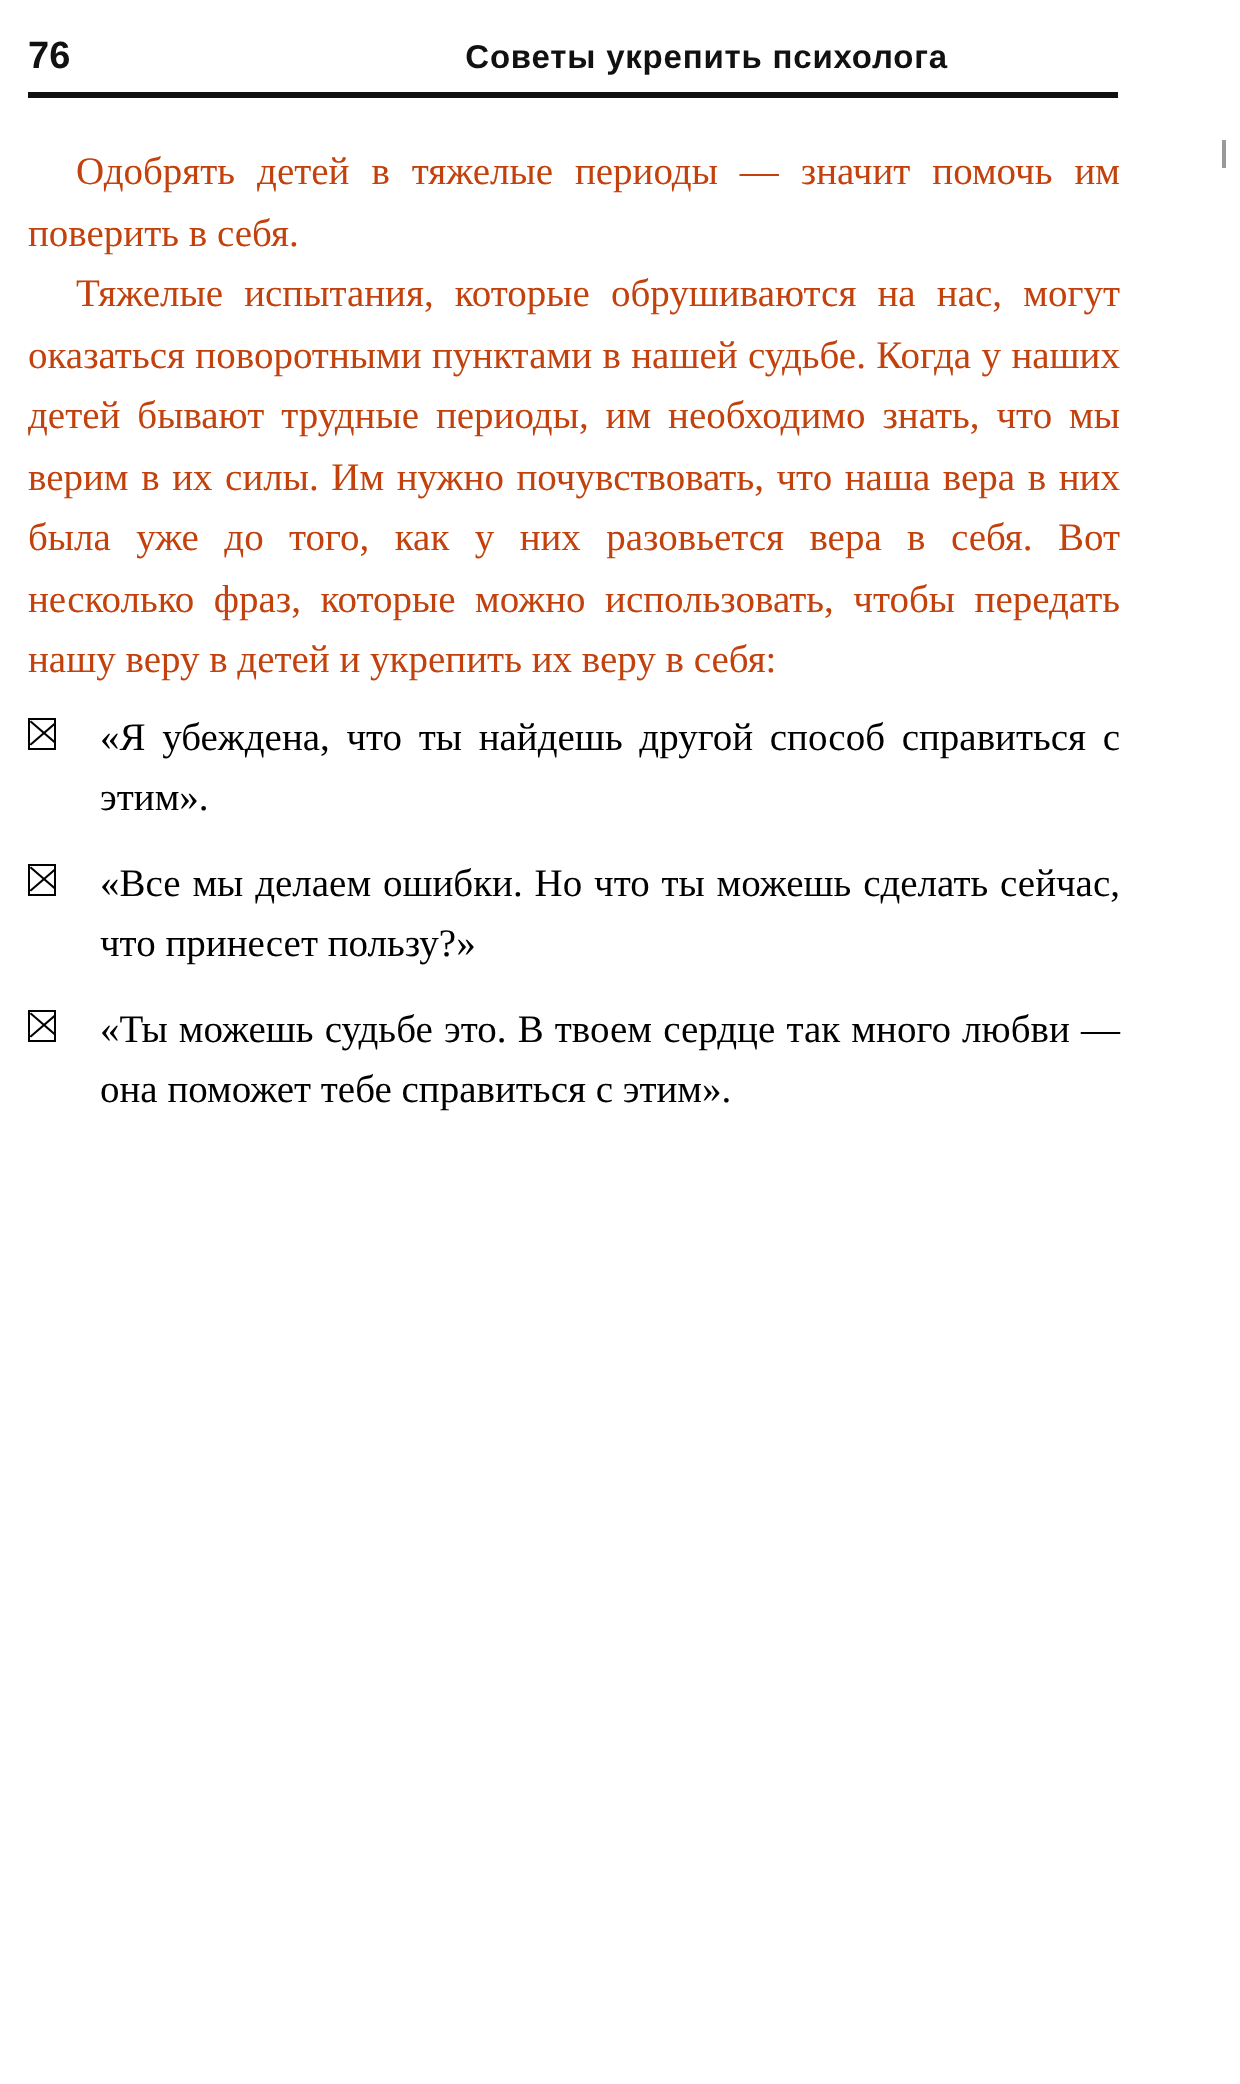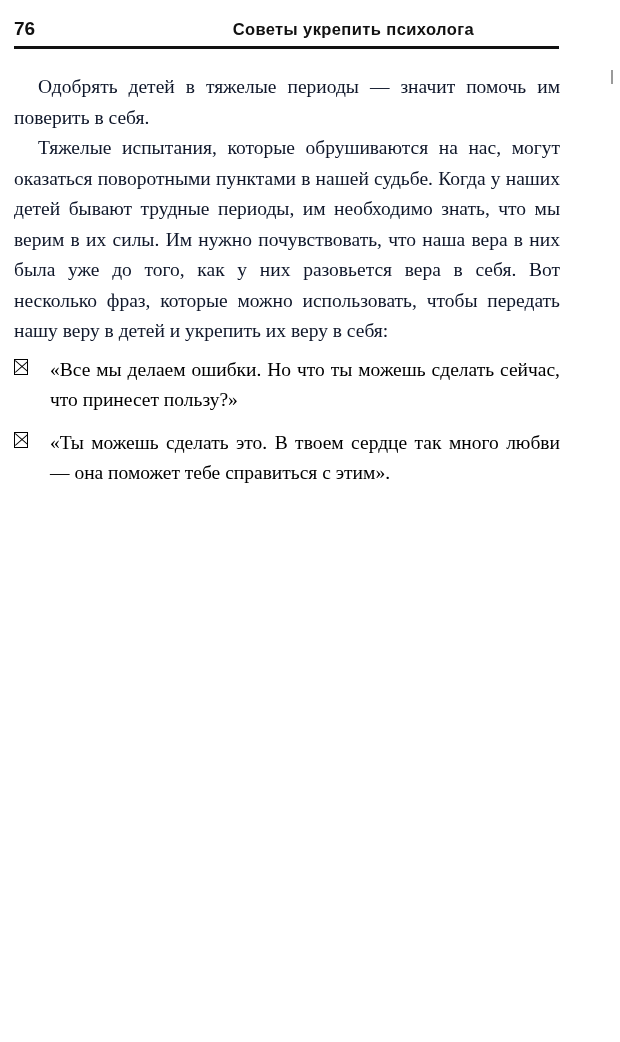--- a/index.html
+++ b/index.html
@@ -63,21 +63,21 @@
     top: 72px;
     width: 546px;
   }
   p.para {
     margin: 0 0 0 0;
     font-size: 19.5px;
     line-height: 30.5px;
     text-align: justify;
     text-indent: 24px;
     hyphens: manual;
-    color: #0f172a;
+    color: #c2410c;
   }
   p.para.first {
     text-indent: 24px;
   }
   .bullets {
     margin-top: 8px;
   }
   .bullet-item {
     position: relative;
     padding-left: 36px;
@@ -138,28 +138,32 @@
 
   <div class="edge-mark"></div>
 
   <div class="body-text">
 
     <p class="para first">Одобрять детей в тяжелые периоды — значит помочь им поверить в себя.</p>
     <p class="para">Тяжелые испытания, которые обрушиваются на нас, могут оказаться поворотными пунктами в нашей судьбе. Когда у наших детей бывают трудные периоды, им необходимо знать, что мы верим в их силы. Им нужно почувствовать, что наша вера в них была уже до того, как у них разовьется вера в себя. Вот несколько фраз, которые можно использовать, чтобы передать нашу веру в детей и укрепить их веру в себя:</p>
 
     <div class="bullets">
 
+      <div class="bullet-item">
+        <span class="bullet-marker"></span>
+        <span class="bullet-text">«Я убеждена, что ты найдешь другой способ справиться с этим».</span>
+      </div>
 
 
       <div class="bullet-item">
         <span class="bullet-marker"></span>
         <span class="bullet-text">«Все мы делаем ошибки. Но что ты можешь сделать сейчас, что принесет пользу?»</span>
       </div>
 
       <div class="bullet-item">
         <span class="bullet-marker"></span>
-        <span class="bullet-text">«Ты можешь сделать это. В твоем сердце так много любви — она поможет тебе справиться с этим».</span>
+        <span class="bullet-text">«Ты можешь судьбе это. В твоем сердце так много любви — она поможет тебе справиться с этим».</span>
       </div>
 
     </div>
   </div>
 
 </div>
 
 </body></html>

